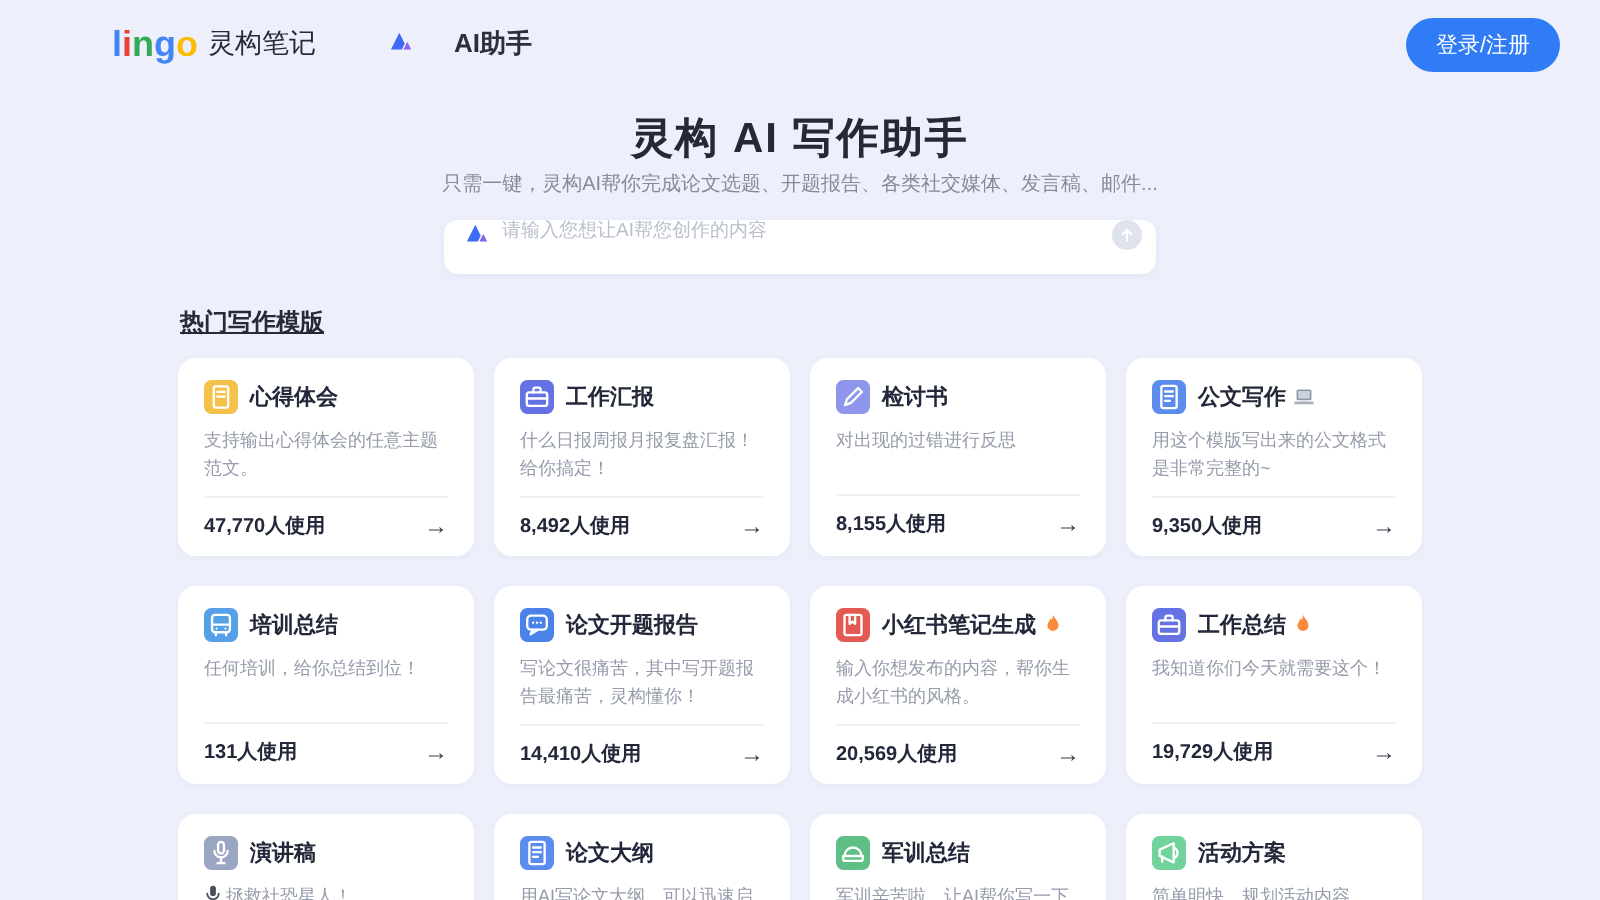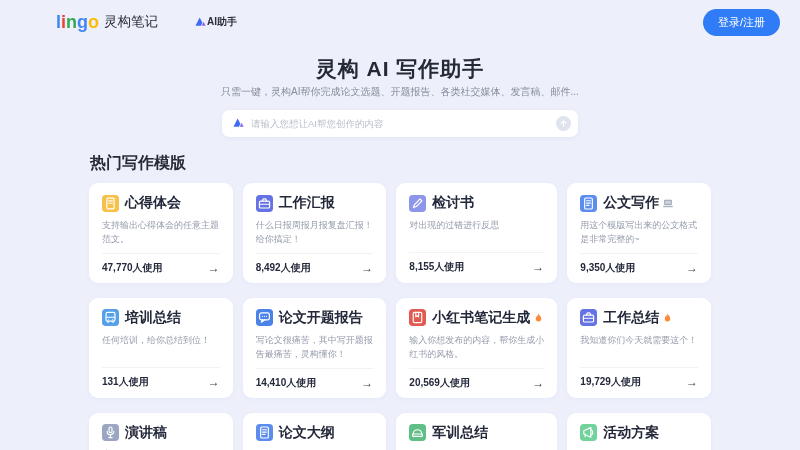--- a/index.html
+++ b/index.html
@@ -2,39 +2,39 @@
 <html><head>
 <meta charset="utf-8">
 <style>
   * { margin:0; padding:0; box-sizing:border-box; }
   html,body { width:800px; height:450px; overflow:hidden; }
   body { background:#edf0fb; font-family:"Liberation Sans","DejaVu Sans",sans-serif; color:#242936; }
 
   .header { display:flex; align-items:center; height:44px; padding:0 20px 0 56px; }
   .logo { font-size:18px; font-weight:bold; display:flex; align-items:flex-end; line-height:1; }
   .brand { font-size:13.5px; font-weight:normal; color:#262b36; margin-left:5px; }
-  .nav-item { display:flex; align-items:center; gap:0; margin-left:36px; font-size:10px; font-weight:bold; color:#2a2f3a; cursor:pointer;text-align:right; }
+  .nav-item { display:flex; align-items:center; gap:20px; margin-left:36px; font-size:13px; font-weight:bold; color:#2a2f3a; cursor:pointer;text-align:right; }
   .spacer { flex:1; }
   .login-btn { background:#2f7cf6; color:#fff; font-size:11px; font-weight:normal; padding:6px 15px; border-radius:14px; border:none; cursor:pointer; }
 
   .hero-title { text-align:center; font-size:21px; font-weight:bold; color:#242936; margin-top:11px; letter-spacing:1px; }
   .hero-sub { text-align:center; font-size:10px; color:#848b9b; margin-top:2px; }
 
-  .searchbar { width:356px; margin:11px auto 0; background:#fff; border-radius:7px; display:flex; align-items:center; height:27px; padding:0 7px 0 10px; box-shadow:0 1px 4px rgba(70,90,160,.07); }
+  .searchbar { width:356px; margin:11px auto 0; background:#fff; border-radius:7px; display:flex; align-items:flex-start; height:27px; padding:0 7px 0 10px; box-shadow:0 1px 4px rgba(70,90,160,.07); }
   .search-input { flex:1; border:none; outline:none; background:transparent; font-size:9.5px; color:#333; margin-left:6px; font-family:inherit; }
   .search-input::placeholder { color:#b9bfcd; }
   .send-btn { width:15px; height:15px; border-radius:50%; background:#dfe3ee; border:none; display:flex; align-items:center; justify-content:center; cursor:pointer; flex:0 0 auto; }
 
-  .section-title { margin:16px 0 9px 90px; font-size:16px; font-weight:bold; color:#262b36; }
+  .section-title { margin:16px 0 9px 90px; font-size:12px; font-weight:bold; color:#262b36;text-decoration:underline; }
 
   .grid { width:622px; margin:0 auto; display:grid; grid-template-columns:repeat(4,1fr); gap:15px 10px; }
   .card { background:#fff; border-radius:9px; padding:11px 13px 8px; box-shadow:0 1px 4px rgba(70,90,160,.05); cursor:pointer; }
   .card-head { display:flex; align-items:center; gap:6px; }
   .card-head svg { flex:0 0 auto; display:block; }
-  .card-title { font-size:14px; font-weight:bold; color:#23283a; display:flex; align-items:center; gap:3px; white-space:nowrap; }
+  .card-title { font-size:11px; font-weight:bold; color:#23283a; display:flex; align-items:center; gap:3px; white-space:nowrap; }
   .card-desc { font-size:9px; color:#959bab; line-height:1.55; margin-top:7px; min-height:27px; }
   .card-foot { display:flex; justify-content:space-between; align-items:center; border-top:1px solid #f1f2f7; margin-top:6px; padding-top:7px; }
   .card-usage { font-size:10px; font-weight:bold; color:#23283a; }
   .card-arrow { font-size:12px; color:#3a3f4e; line-height:1; }
 </style>
 </head>
 <body>
 
 <div class="header">
   <span class="logo">

